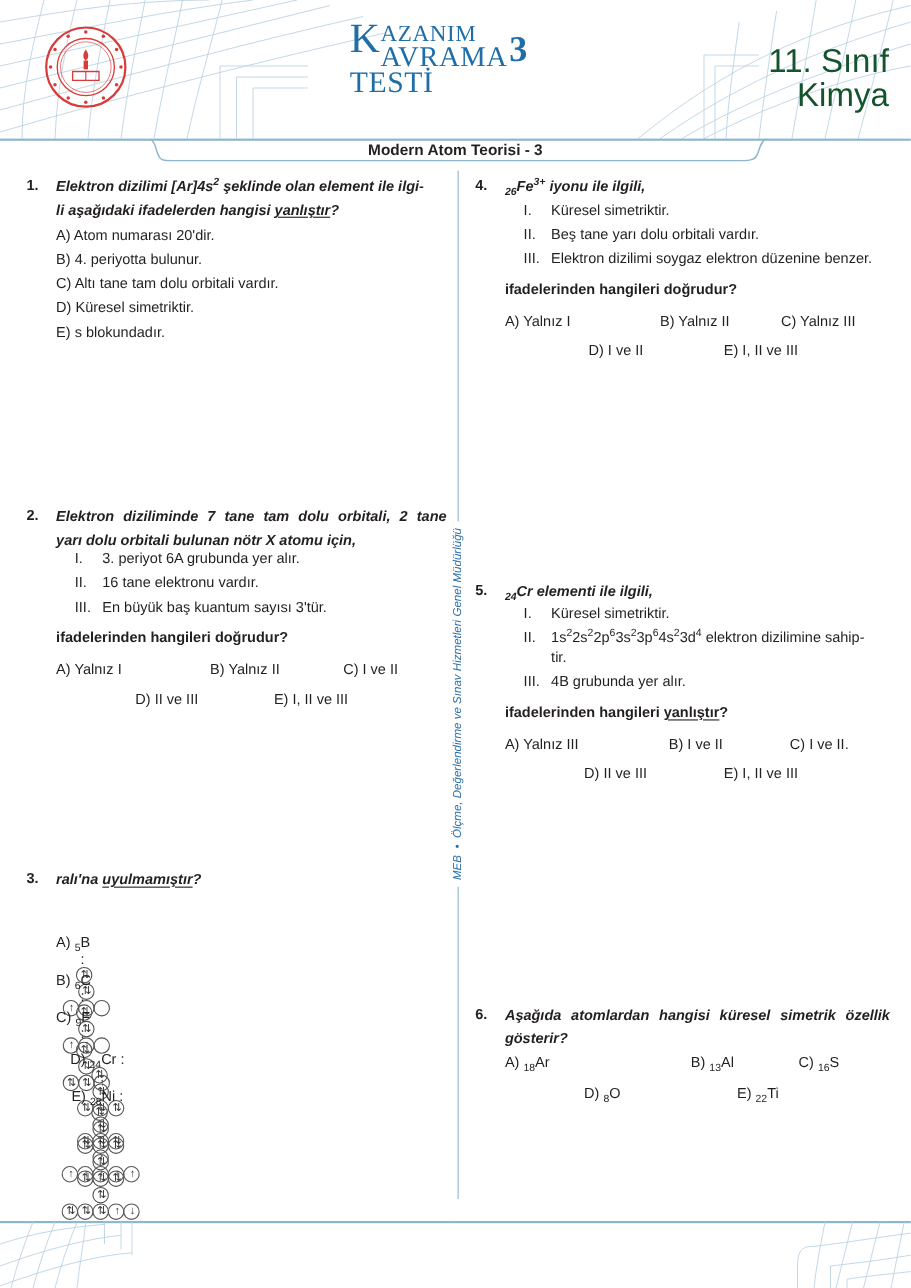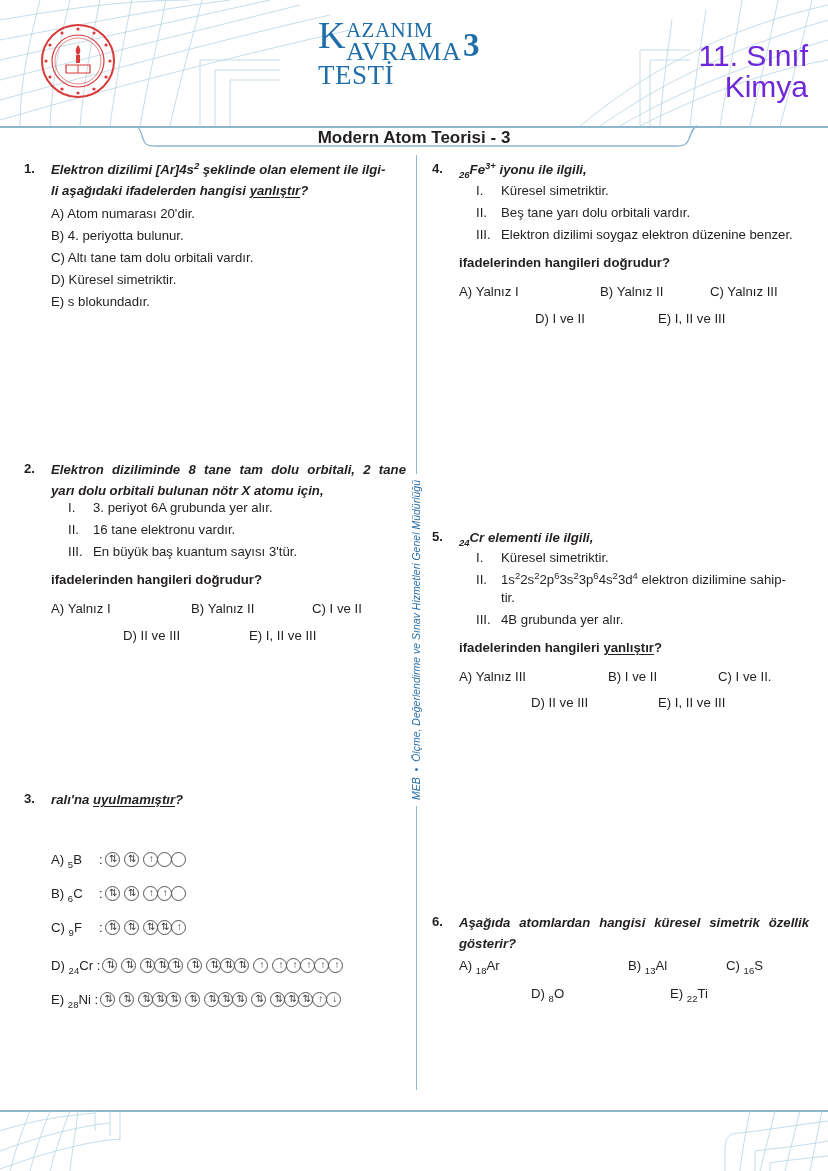--- a/index.html
+++ b/index.html
@@ -10,41 +10,41 @@
   }
   .abs { position: absolute; }
   
   .header-bg { left:0; top:0; width:828px; height:130px; }
   .header-line { left:0; top:126px; width:828px; height:1.5px; background:#8fb6cf; }
   .logo-seal { left:40px; top:23px; width:76px; height:76px; }
   .brand { left:318px; top:20px; }
   .brand-line { font-family:"Liberation Serif", serif; color:#1f6ea8; line-height:21px; letter-spacing:0.5px; }
   .brand-big { font-size:38px; line-height:30px; vertical-align:top; }
   .brand-num { left:463px; top:27px; font-family:"Liberation Serif", serif; font-weight:bold; font-size:33px; color:#1f6ea8; }
-  .grade { right:20px; top:40px; text-align:right; font-size:30px; line-height:31px; color:#6d28d9; }
+  .grade { right:20px; top:40px; text-align:right; font-size:30px; line-height:31px; color:#14532d; }
   .tab-bar { left:137px; top:127px; width:410px; height:20px; }
-  .topic-title { left:0; width:828px; top:128px; text-align:center; font-weight:bold; font-size:17px; }
+  .topic-title { left:0; width:828px; top:128px; text-align:center; font-weight:bold; font-size:14px; }
   
   .divider { left:416px; top:155px; width:1px; height:935px; background:#8fb6cf; }
   .vert-text { left:407px; top:440px; width:18px; height:400px; }
   .vert-inner {
     position:absolute; left:50%; top:50%;
     transform: translate(-50%,-50%) rotate(-90deg);
     white-space:nowrap; font-size:10.5px; font-style:italic; color:#2a6fa8;
     background:#fff; padding:0 6px;
   }
   .q { font-size:13.2px; }
   .qnum { position:absolute; font-weight:bold; }
   .qstem { position:absolute; font-weight:bold; line-height:21px;font-style:italic; }
   .opt { position:absolute; line-height:22px; white-space:nowrap; }
   .u { text-decoration: underline; text-underline-offset: 2px; }
   sup, sub { font-size:9.5px; line-height:0; }
   .roman { display:inline-block; width:25px; }
   
-  .orb-row { position:absolute; white-space:nowrap; height:20px; display:flex; align-items:center; }
+  .orb-row { position:absolute; white-space:nowrap; height:20px; display:flex; align-items:center;flex-direction:column; }
   .orb-label { display:inline-block; font-size:13.2px; }
   .orb-group { display:inline-flex; margin-left:5px; }
   .orb {
     width:15px; height:15px; border:1px solid #555; border-radius:50%;
     display:inline-flex; align-items:center; justify-content:center;
     font-size:10px; line-height:1; color:#333; box-sizing:border-box; margin-right:-1px;
     letter-spacing:-2px;
   }
   .footer-line { left:0; top:1110px; width:828px; height:1.5px; background:#8fb6cf; }
   .footer-bg { left:0; top:1111px; width:828px; height:60px; }
@@ -143,21 +143,21 @@
   <div class="opt" style="left:51px;top:203px"><span>A)</span> <span>Atom numarası 20'dir.</span></div>
   <div class="opt" style="left:51px;top:225px"><span>B)</span> <span>4. periyotta bulunur.</span></div>
   <div class="opt" style="left:51px;top:247px"><span>C)</span> <span>Altı tane tam dolu orbitali vardır.</span></div>
   <div class="opt" style="left:51px;top:269px"><span>D)</span> <span>Küresel simetriktir.</span></div>
   <div class="opt" style="left:51px;top:291px"><span>E)</span> <span>s blokundadır.</span></div>
 </div>
 
 <div class="q">
   <div class="qnum" style="left:24px;top:461px">2.</div>
   <div class="qstem" style="left:51px;top:459px;width:355px">
-    <div style="text-align:justify;text-align-last:justify">Elektron diziliminde 8 tane tam dolu orbitali, 2 tane</div>
+    <div style="text-align:justify;text-align-last:justify">Elektron diziliminde 7 tane tam dolu orbitali, 2 tane</div>
     <div>yarı dolu orbitali bulunan nötr X atomu için,</div>
   </div>
   <div class="opt" style="left:68px;top:497px"><span class="roman">I.</span><span>3. periyot 6A grubunda yer alır.</span></div>
   <div class="opt" style="left:68px;top:519px"><span class="roman">II.</span><span>16 tane elektronu vardır.</span></div>
   <div class="opt" style="left:68px;top:541px"><span class="roman">III.</span><span>En büyük baş kuantum sayısı 3'tür.</span></div>
   <div class="opt" style="left:51px;top:569px;font-weight:bold">ifadelerinden hangileri doğrudur?</div>
   <div class="opt" style="left:51px;top:598px"><span>A)</span> <span>Yalnız I</span></div>
   <div class="opt" style="left:191px;top:598px"><span>B)</span> <span>Yalnız II</span></div>
   <div class="opt" style="left:312px;top:598px"><span>C)</span> <span>I ve II</span></div>
   <div class="opt" style="left:123px;top:625px"><span>D)</span> <span>II ve III</span></div>

